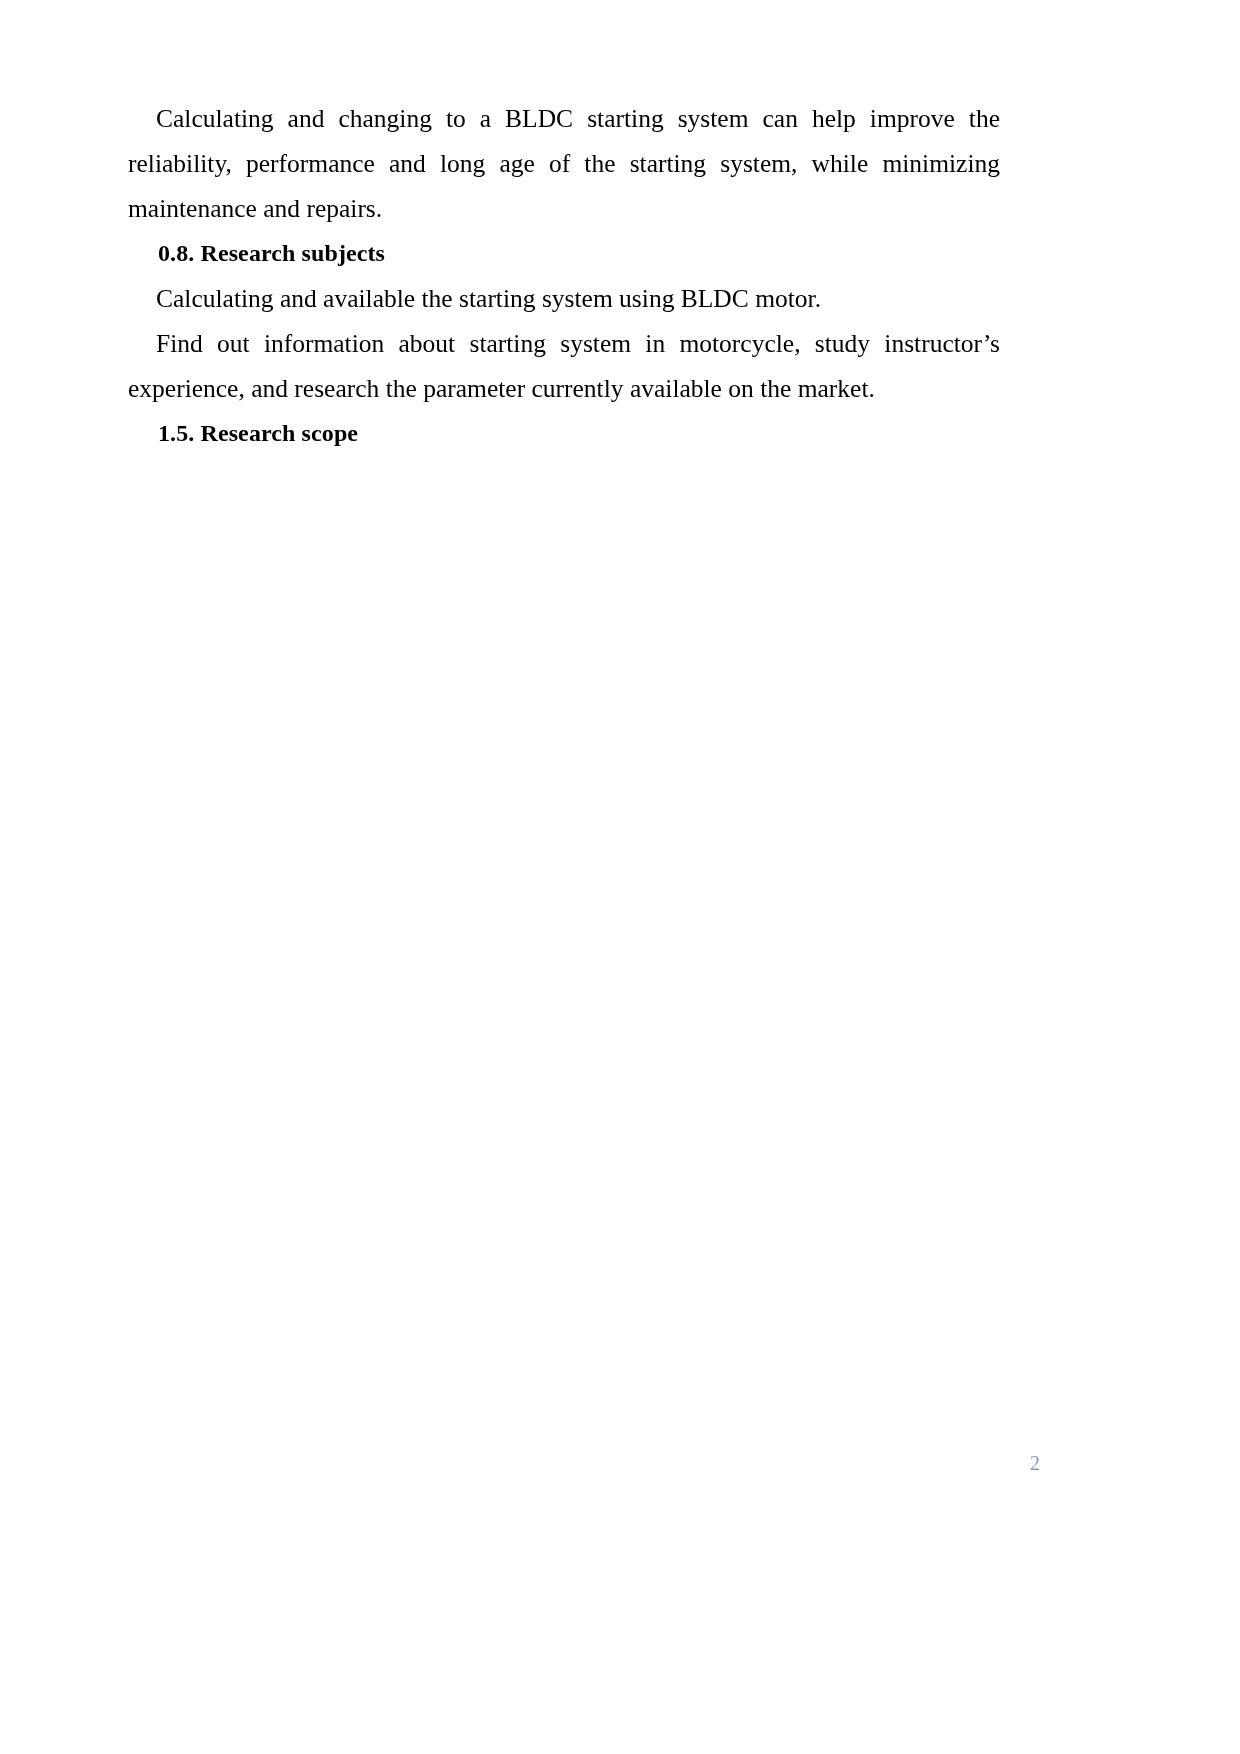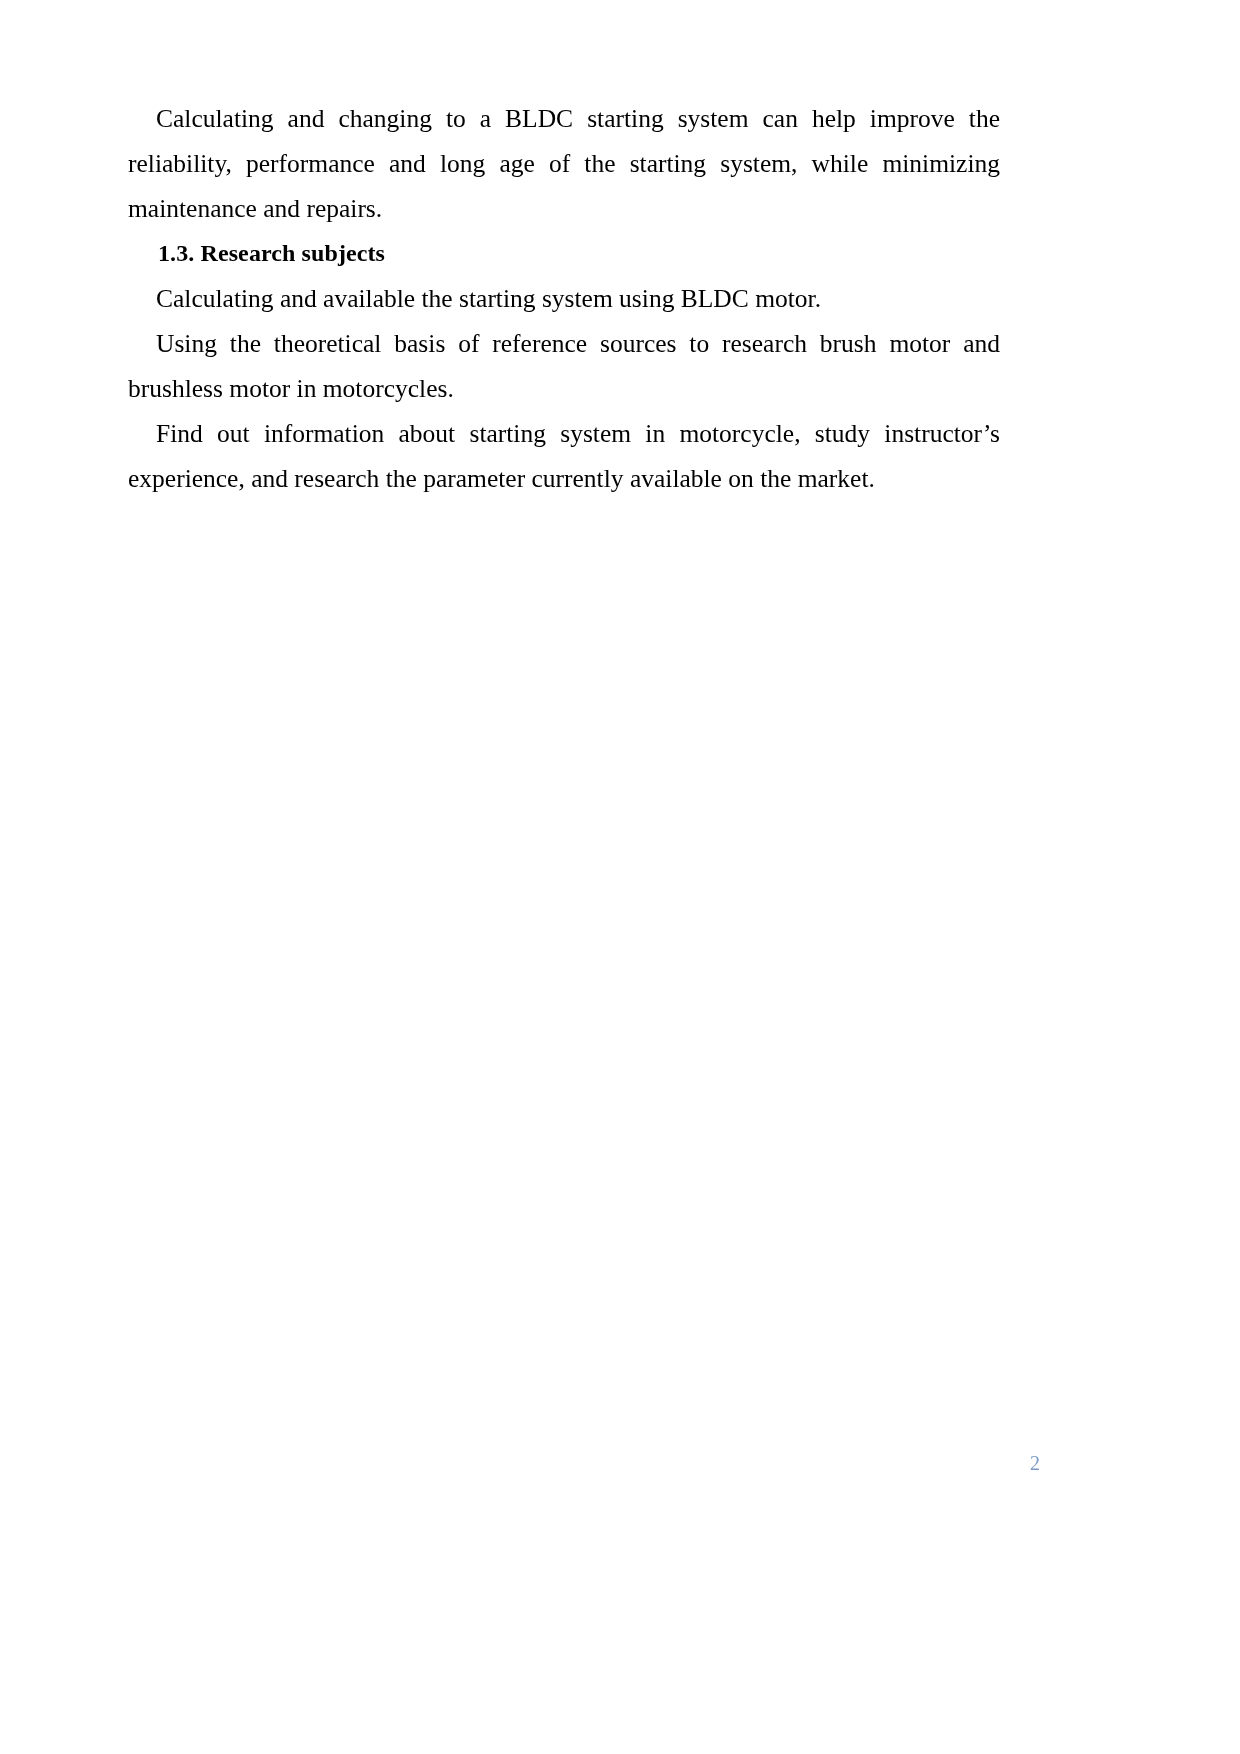--- a/index.html
+++ b/index.html
@@ -58,29 +58,29 @@
 </style>
 </head>
 <body>
 
 <div class="page">
 
   <div class="content">
 
     <p class="body-par">Calculating and changing to a BLDC starting system can help improve the reliability, performance and long age of the starting system, while minimizing maintenance and repairs.</p>
 
-    <h2 class="section-head">1.3. Research subjects</h2>
+    <h2 class="section-head">0.8. Research subjects</h2>
 
 
     <p class="body-par last-line-left">Calculating and available the starting system using BLDC motor.</p>
 
 
-    <p class="body-par">Using the theoretical basis of reference sources to research brush motor and brushless motor in motorcycles.</p>
 
     <p class="body-par">Find out information about starting system in motorcycle, study instructor’s experience, and research the parameter currently available on the market.</p>
 
+    <h2 class="section-head">1.5. Research scope</h2>
 
 
   </div>
 
   <div class="page-number">2</div>
 
 </div>
 
 </body></html>

